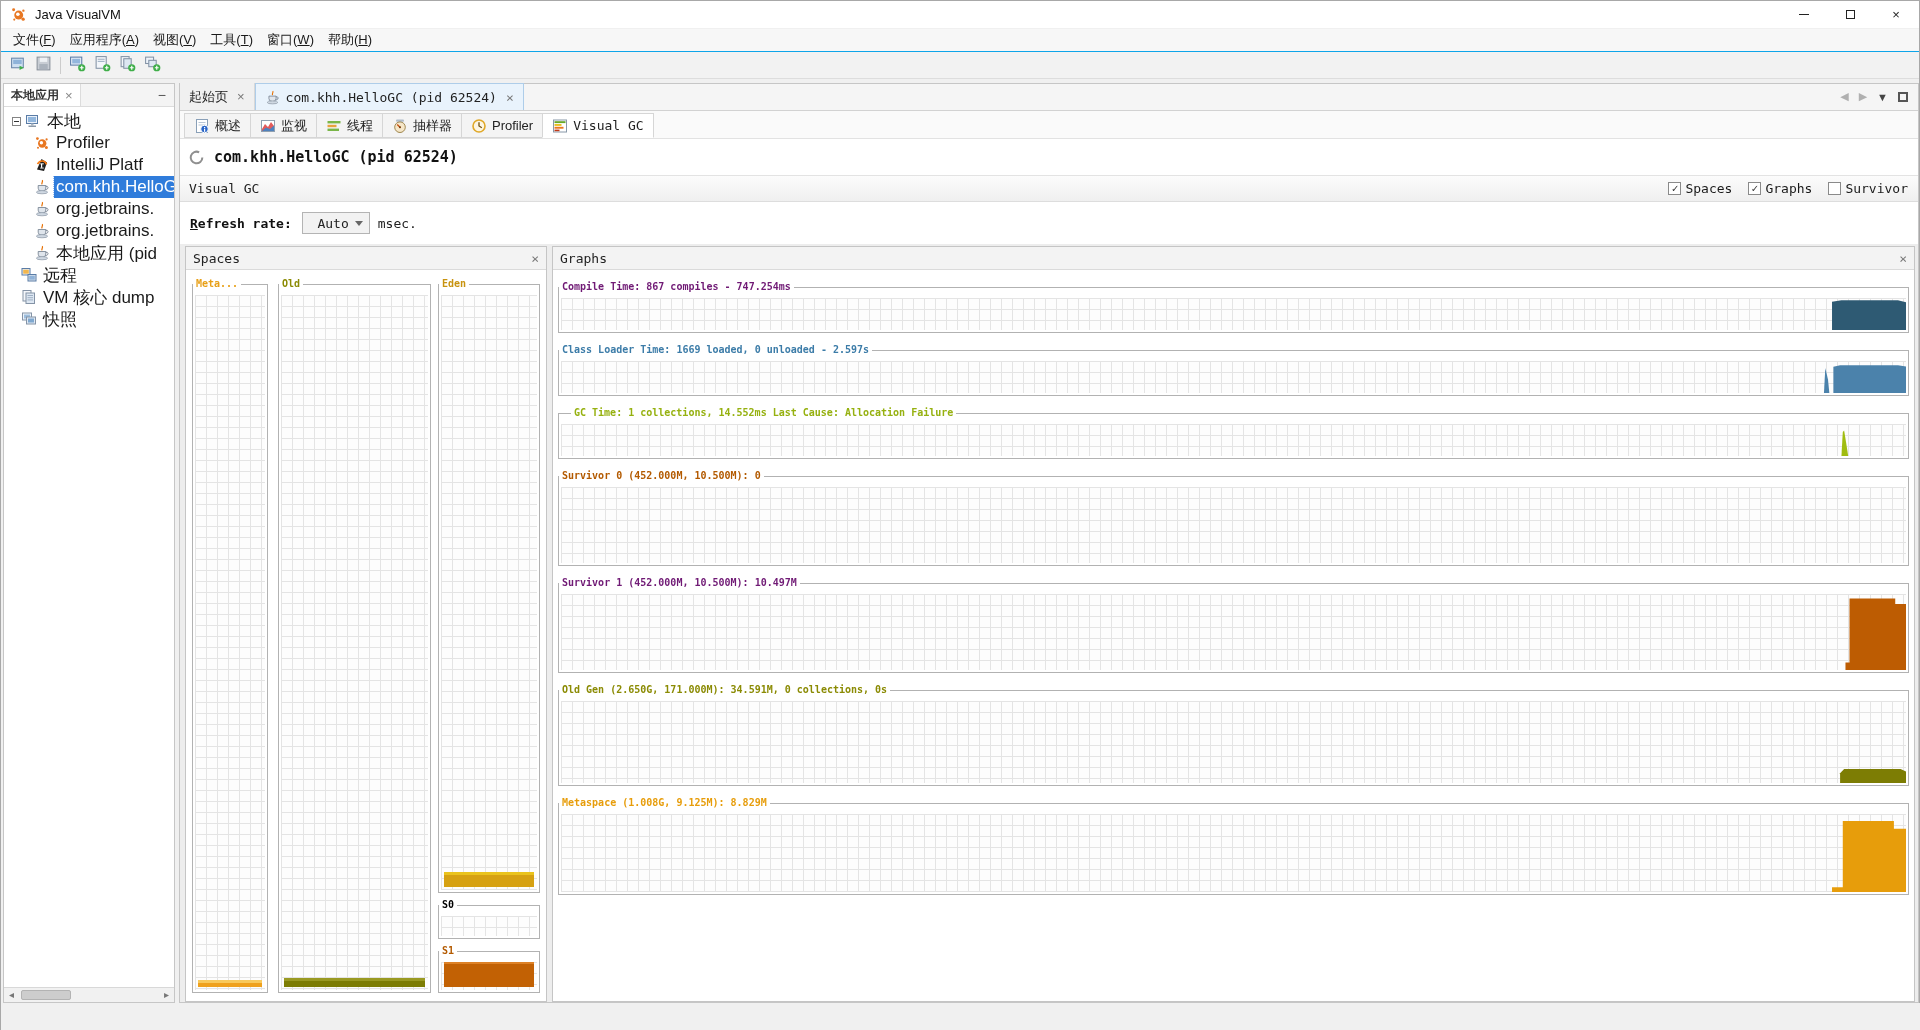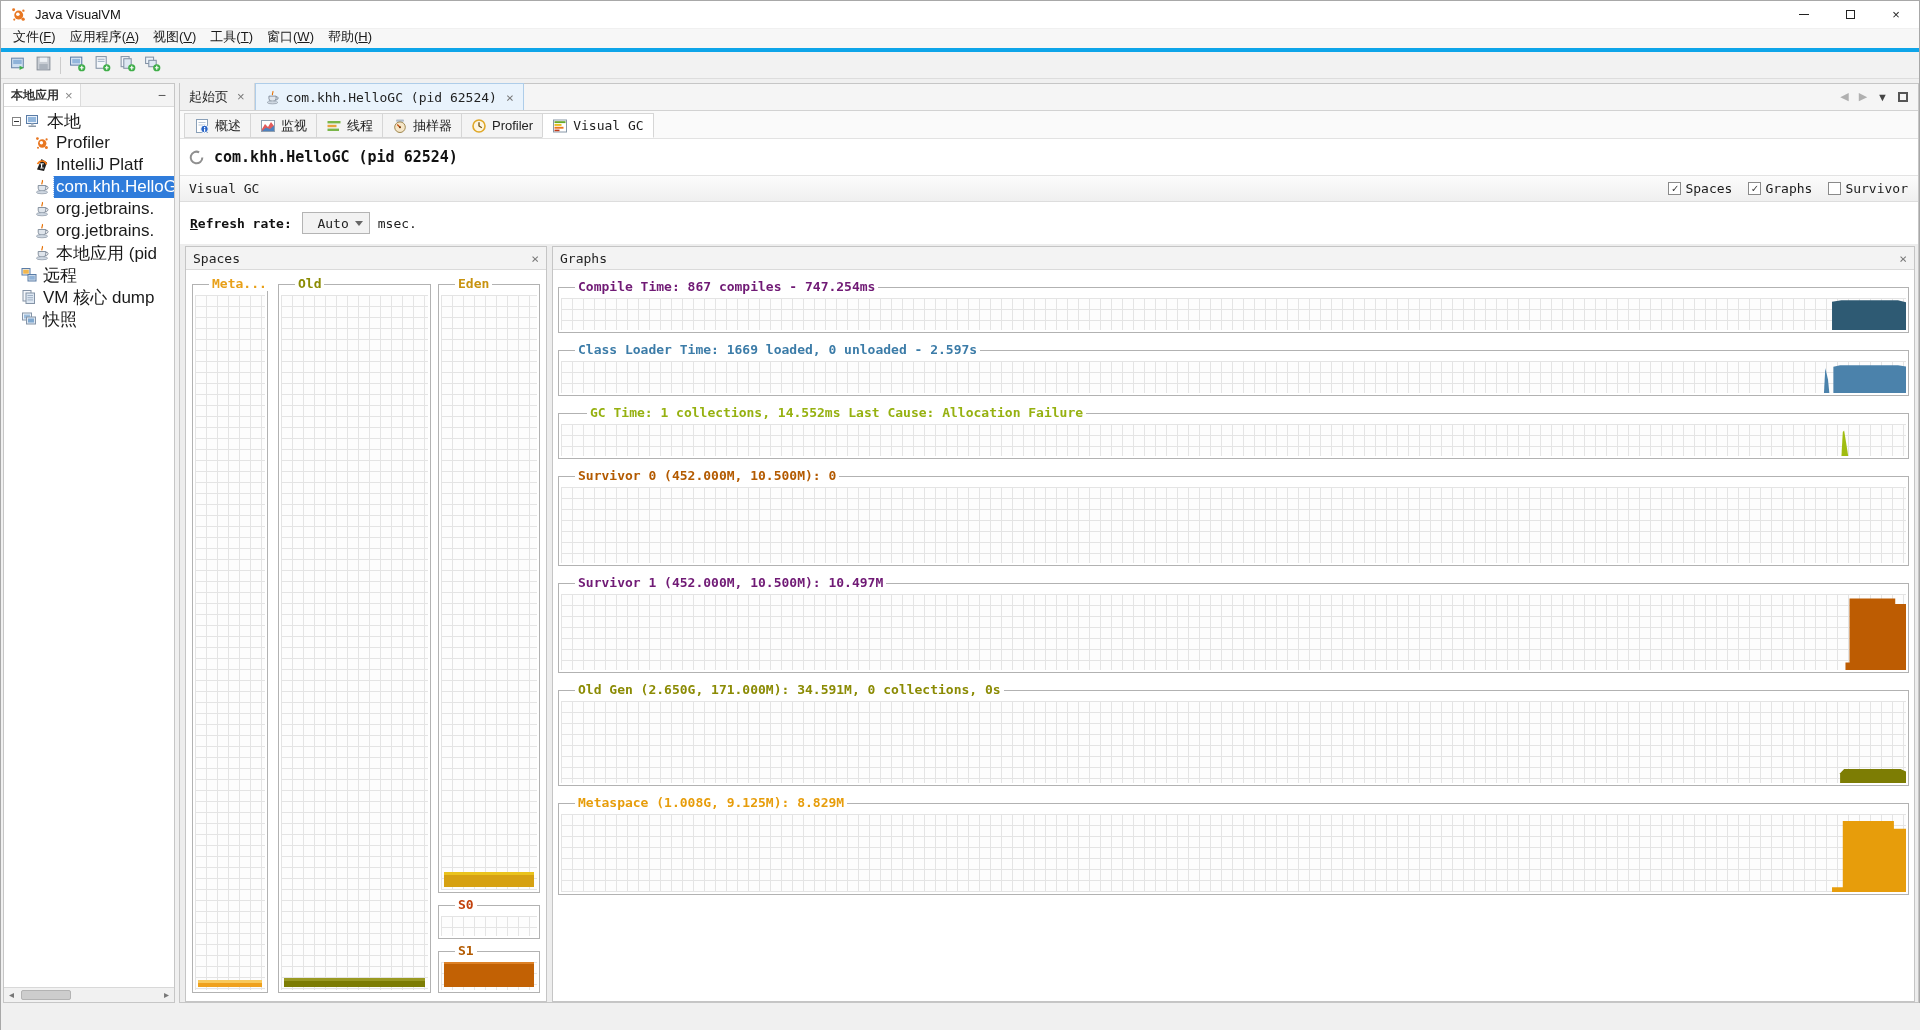--- a/index.html
+++ b/index.html
@@ -12,21 +12,21 @@
   .ticon { width:17px; height:17px; margin:0 8px 0 9px; display:inline-flex; }
   .ticon svg { width:100%; height:100%; }
   .ttext { font-size:13px; color:#111; }
   .wctrls { margin-left:auto; display:flex; height:28px; }
   .wbtn { width:46px; height:28px; display:flex; align-items:center; justify-content:center; cursor:default; }
   .w-min { width:10px; height:1px; background:#222; display:inline-block; }
   .w-max { width:9px; height:9px; border:1px solid #222; display:inline-block; }
   .w-close { font-size:13px; color:#222; line-height:1; }
 
   
-  .menubar { height:23px; background:#f7f7f7; border-bottom:4px solid #0ea5e9; display:flex; align-items:flex-end; padding-left:5px; }
+  .menubar { height:23px; background:#f7f7f7; border-bottom:1px solid #0ea5e9; display:flex; align-items:flex-start; padding-left:5px; }
   .menu-item { font-size:13px; color:#1a1a1a; padding:2px 7px; }
   .menu-item u { text-decoration:underline; }
 
   
   .toolbar { height:27px; background:#f2f2f2; border-bottom:1px solid #dddddd; display:flex; align-items:center; padding-left:5px; }
   .tbtn { width:25px; height:23px; display:flex; align-items:center; justify-content:center; }
   .tbtn svg { width:17px; height:17px; }
   .tsep { width:1px; height:17px; background:#cccccc; margin:0 4px; }
 
   
@@ -89,21 +89,21 @@
   
   .panels { position:absolute; left:0; right:0; top:160px; bottom:0; background:#ededed; display:flex; padding:2px 3px 0 5px; gap:5px; }
   .panel { background:#fff; border:1px solid #c5c5c5; }
   .spaces-panel { width:362px; flex:0 0 auto; position:relative; }
   .graphs-panel { flex:1; position:relative; }
   .panel-h { height:23px; background:#f3f3f3; border-bottom:1px solid #dadada; display:flex; align-items:center; padding:0 7px; font-family:"DejaVu Sans Mono","Liberation Mono",monospace; font-size:13px; color:#222; }
   .panel-h .x { margin-left:auto; color:#777; font-size:13px; }
   .spaces-body, .graphs-body { position:absolute; left:0; right:0; top:23px; bottom:0; background:#fff; }
 
   .gbox { position:relative; border:1px solid #b2b2b2; background:#fff; }
-  .gtitle { position:absolute; top:-9px; left:16px; background:#fff; padding:0 3px; font-family:"DejaVu Sans Mono","Liberation Mono",monospace; font-weight:bold; font-size:13px; line-height:15px; z-index:2; white-space:nowrap;text-align:right; }
+  .gtitle { position:absolute; top:-9px; left:0; background:#fff; padding:0 3px; font-family:"DejaVu Sans Mono","Liberation Mono",monospace; font-weight:bold; font-size:10px; line-height:15px; z-index:2; white-space:nowrap;text-align:right; }
   .ggrid { position:absolute; left:2px; right:2px; top:10px; bottom:2px;
     background-color:#fdfdfd;
     background-image:linear-gradient(to right,#e4e4e4 1px,transparent 1px),linear-gradient(to bottom,#e4e4e4 1px,transparent 1px);
     background-size:11px 11px; overflow:hidden; }
   .sbar { position:absolute; left:3px; right:3px; bottom:3px; }
 
   #slot-meta { position:absolute; left:6px;  top:2px; bottom:8px; width:76px; }
   #slot-old  { position:absolute; left:92px; top:2px; bottom:8px; width:153px; }
   #slot-eden { position:absolute; left:252px; top:2px; bottom:8px; width:102px; display:flex; flex-direction:column; }
   #slot-meta .gbox, #slot-old .gbox { position:absolute; left:0; right:0; top:12px; bottom:0; }
@@ -463,21 +463,21 @@
                 </div>
               </div>
             <div id="slot-eden">
                 <div class="gbox flex1">
                   <span class="gtitle" style="color: rgb(200, 147, 15);">Eden</span>
                   <div class="ggrid">
                     <div class="sbar" style="height: 15px; background: rgb(214, 161, 18); border-top: 3px solid rgb(234, 195, 29);"></div>
                   </div>
                 </div>
                 <div class="gbox" style="height: 34px;">
-                  <span class="gtitle" style="color: #c2410c;">S0</span>
+                  <span class="gtitle" style="color: #000000;">S0</span>
                   <div class="ggrid"></div>
                 </div>
                 <div class="gbox" style="height: 42px;">
                   <span class="gtitle" style="color: rgb(179, 90, 0);">S1</span>
                   <div class="ggrid">
                     <div class="sbar" style="height: 26px; background: rgb(194, 97, 4); border-top: 3px solid rgb(221, 129, 38);"></div>
                   </div>
                 </div>
               </div>
           </div>

